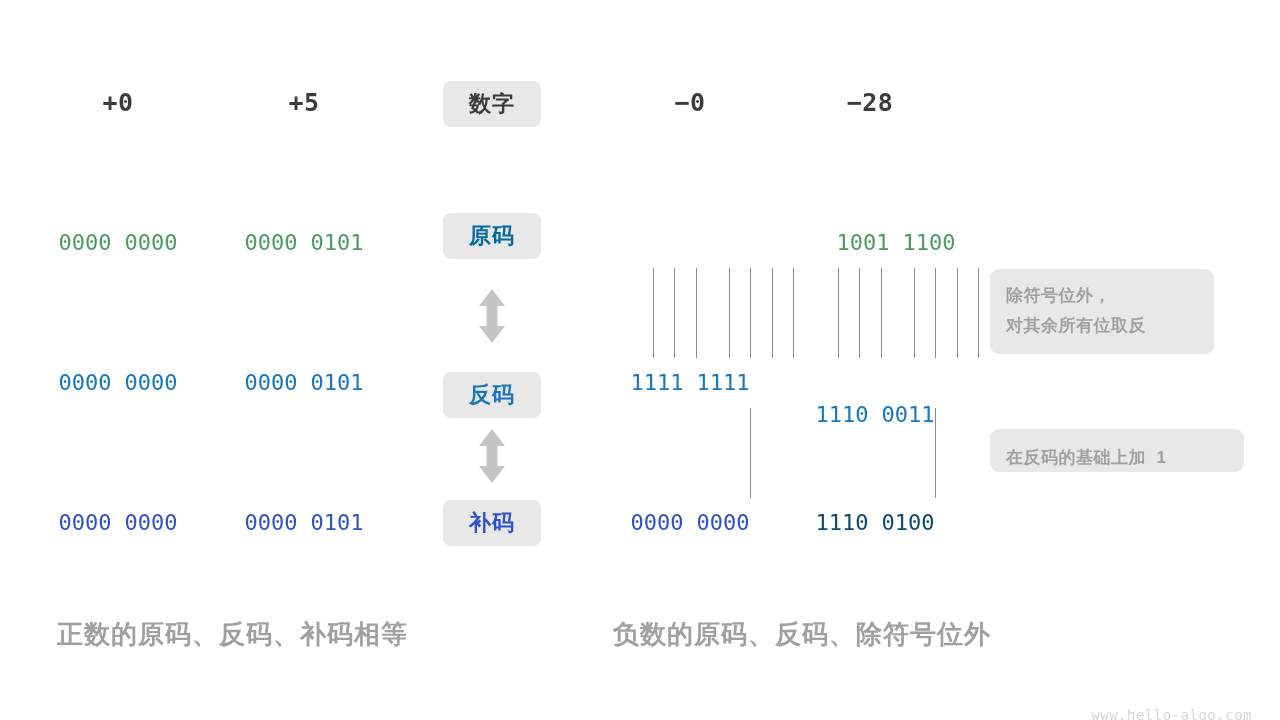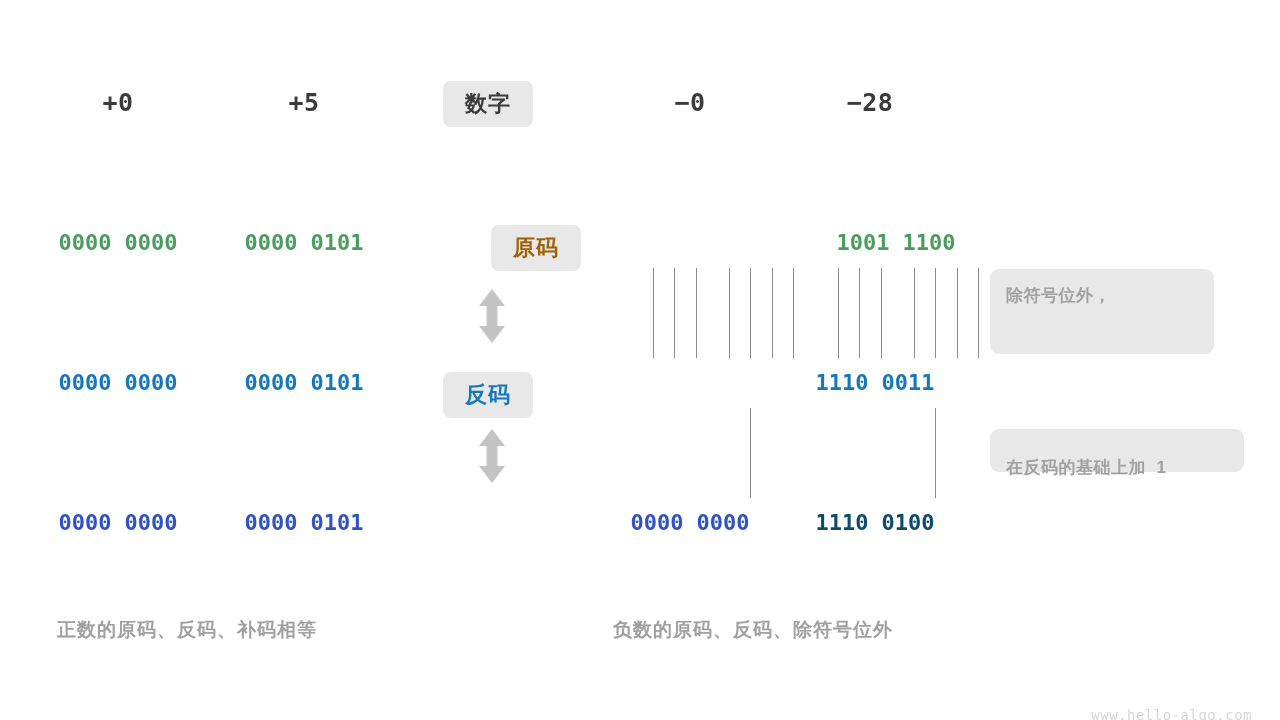--- a/index.html
+++ b/index.html
@@ -31,44 +31,44 @@
     font-weight: bold;
     color: #3b3b3b;
     letter-spacing: 0.5px;
     line-height: 38px;
   }
 
   
   .pill {
     position: absolute;
     left: 443px;
-    width: 90px;
+    width: 98px;
     height: 46px;
     border-radius: 8px;
     background: #e8e8e8;
     display: flex;
     align-items: center;
     justify-content: center;
     font-size: 22px;
     font-weight: bold;
     letter-spacing: 1px;
   }
   .pill-title { top: 81px;  color: #3b3b3b; }
-  .pill-r1    { top: 225px; color: #a16207; margin-left: 48px; }
+  .pill-r1    { top: 213px; color: #0369a1; }
   .pill-r2    { top: 372px; color: #1777bd; }
   .pill-r3    { top: 500px; color: #2f52c8; }
 
   
   .bits {
     position: absolute;
     width: 180px;
     text-align: center;
     font-family: "DejaVu Sans Mono", "Liberation Mono", monospace;
     font-size: 22px;
-    font-weight: bold;
+    font-weight: normal;
     line-height: 34px;
     white-space: pre;
   }
   .row1 { top: 226px; color: #4a9d5f; }
   .row2 { top: 366px; color: #1777bd; }
   .row3 { top: 506px; color: #2f52c8; }
 
   
   .dblarrow { position: absolute; left: 475px; width: 34px; height: 56px; }
   .dblarrow.a1 { top: 288px; }
@@ -94,30 +94,30 @@
     box-sizing: border-box;
   }
   .note-1 {
     left: 990px; top: 269px;
     width: 224px; height: 85px;
     padding: 12px 0 16px 16px;
   }
   .note-2 {
     left: 990px; top: 429px;
     width: 254px; height: 43px;
-    padding: 24px 0 0 16px;
+    padding: 14px 0 0 16px;
   }
   .note-line { display: block; }
 
   
   .caption {
     position: absolute;
     top: 617px;
     color: #a0a0a0;
-    font-size: 19px;
+    font-size: 26px;
     font-weight: bold;
     letter-spacing: 1px;
     white-space: pre;
   }
   .caption-left  { left: 57px; }
   .caption-right { left: 613px; }
 
   
   .watermark {
     position: absolute;
@@ -135,28 +135,30 @@
 <div class="stage">
 
   <div class="num" id="hdr0" style="left: 38px;">+0</div>
   <div class="num" id="hdr1" style="left: 224px;">+5</div>
   <div class="num" id="hdr2" style="left: 610px;">−0</div>
   <div class="num" id="hdr3" style="left: 790px; text-align: center;">−28</div>
 
   <div class="pill pill-title">数字</div>
   <div class="pill pill-r1">原码</div>
   <div class="pill pill-r2">反码</div>
+  <div class="pill pill-r3">补码</div>
 
   <div class="bits row1" id="r0c0" style="left: 28px; color: rgb(74, 157, 95);">0000 0000</div>
   <div class="bits row1" id="r0c1" style="left: 214px; color: rgb(74, 157, 95);">0000 0101</div>
   <div class="bits row1" id="r0c3" style="left: 806px; color: rgb(74, 157, 95);">1001 1100</div>
 
   <div class="bits row2" id="r1c0" style="left: 28px; color: rgb(23, 119, 189);">0000 0000</div>
   <div class="bits row2" id="r1c1" style="left: 214px; color: rgb(23, 119, 189);">0000 0101</div>
-  <div class="bits row2" id="r1c3" style="left: 785px; color: rgb(23, 119, 189);">1110 0011</div>
+  <div class="bits row2" id="r1c2" style="left: 600px; color: rgb(23, 119, 189);">1111 1111</div>
+  <div class="bits row2" id="r1c3" style="left: 785px; color: rgb(23, 119, 189); margin-top: 32px;">1110 0011</div>
 
   <div class="bits row3" id="r2c0" style="left: 28px; color: rgb(47, 82, 200);">0000 0000</div>
   <div class="bits row3" id="r2c1" style="left: 214px; color: rgb(47, 82, 200);">0000 0101</div>
   <div class="bits row3" id="r2c2" style="left: 600px; color: rgb(47, 82, 200);">0000 0000</div>
   <div class="bits row3" id="r2c3" style="left: 785px; color: #0c4a6e;">1110 0100</div>
 
   <svg class="dblarrow a1" viewBox="0 0 34 56">
     <path d="M17 1 L30 18 L22.5 18 L22.5 38 L30 38 L17 55 L4 38 L11.5 38 L11.5 18 L4 18 Z" fill="#c4c4c4"></path>
   </svg>
   <svg class="dblarrow a2" viewBox="0 0 34 56">
@@ -177,20 +179,21 @@
       <div class="vline" style="left: 914px; top: 268px; height: 90px; background: rgb(138, 138, 138);"></div>
       <div class="vline" style="left: 935px; top: 268px; height: 90px; background: rgb(138, 138, 138);"></div>
       <div class="vline" style="left: 957px; top: 268px; height: 90px; background: rgb(138, 138, 138);"></div>
       <div class="vline" style="left: 978px; top: 268px; height: 90px; background: rgb(138, 138, 138);"></div>
       <div class="vline" style="left: 750px; top: 408px; height: 90px; background: rgb(138, 138, 138);"></div>
       <div class="vline" style="left: 935px; top: 408px; height: 90px; background: rgb(138, 138, 138);"></div>
     </div>
 
   <div class="note note-1">
     <span class="note-line">除符号位外，</span>
+    <span class="note-line">对其余所有位取反</span>
   </div>
   <div class="note note-2">
     <span class="note-line">在反码的基础上加&nbsp;&nbsp;1</span>
   </div>
 
   <div class="caption caption-left">正数的原码、反码、补码相等</div>
   <div class="caption caption-right">负数的原码、反码、除符号位外</div>
 
   <div class="watermark">www.hello-algo.com</div>
 

